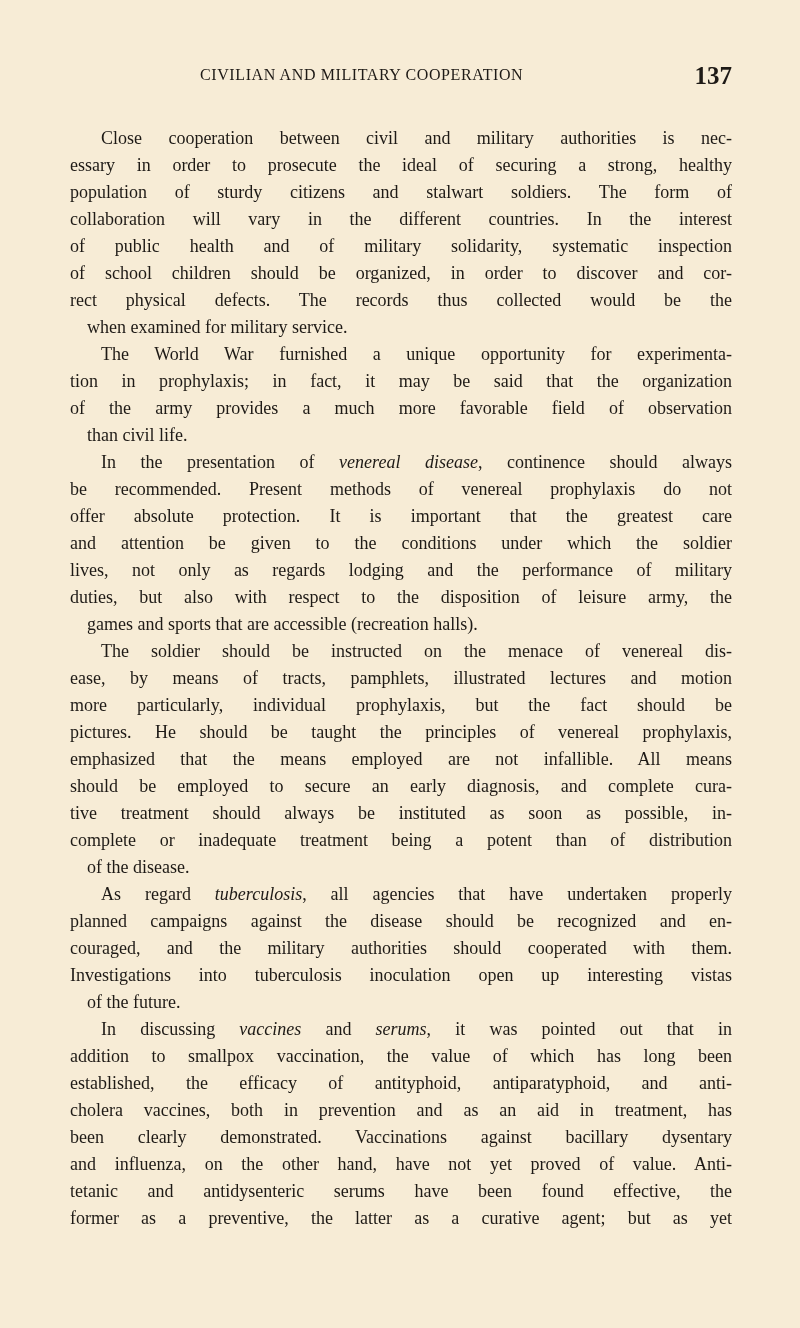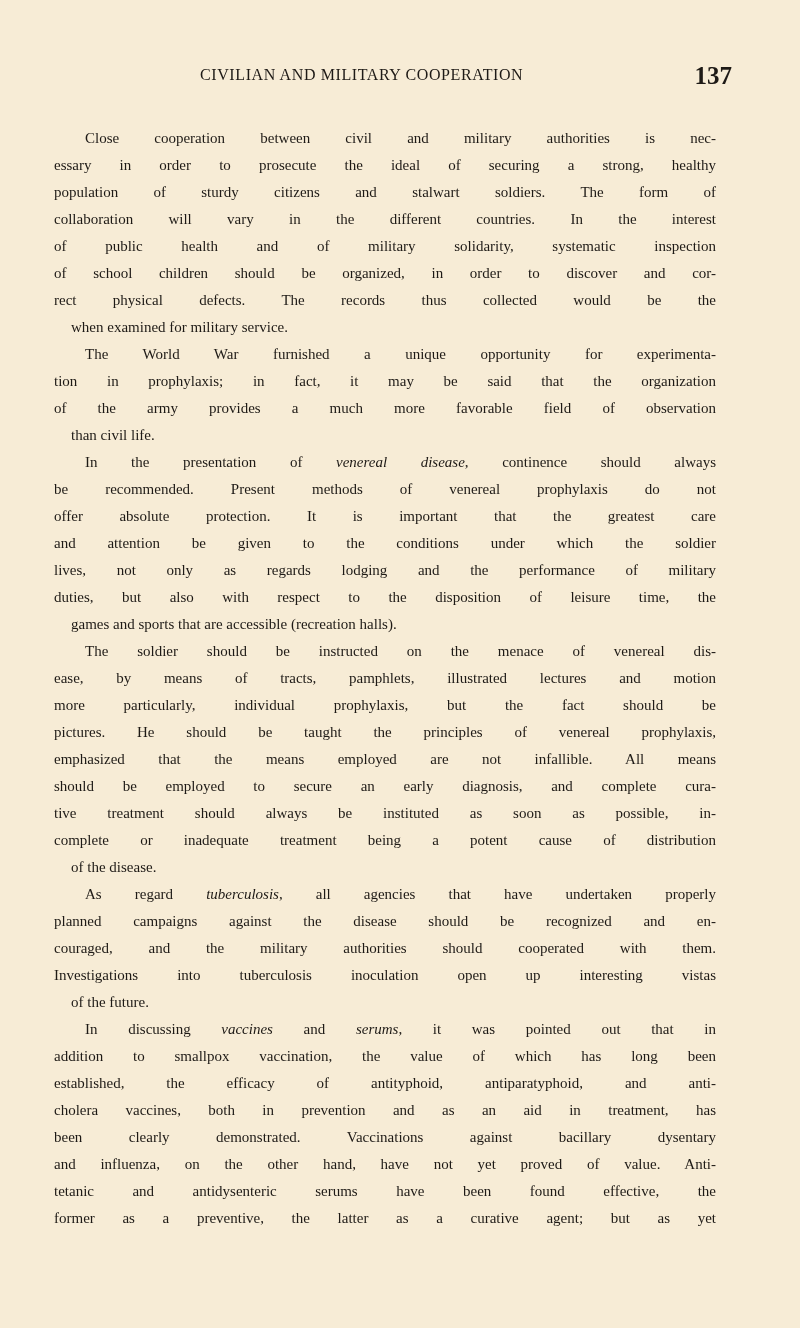--- a/index.html
+++ b/index.html
@@ -25,23 +25,23 @@
   }
   .page-number {
     position: absolute;
     right: 0; top: 0;
     font-size: 25px;
     font-weight: bold;
     font-family: "Liberation Serif", serif;
   }
   .body-text {
     position: absolute;
-    top: 125px; left: 54px; width: 662px;
+    top: 125px; left: 70px; width: 662px;
     font-family: "Liberation Serif", serif;
-    font-size: 15px;
+    font-size: 18px;
     line-height: 27.0px;
     text-align: justify;
     text-align-last: left;
   }
   .line {
     display: block;
     white-space: nowrap;
     text-align: justify;
     text-align-last: justify;
     height: 27px;
@@ -74,32 +74,32 @@
       <span class="line">tion in prophylaxis; in fact, it may be said that the organization</span>
       <span class="line">of the army provides a much more favorable field of observation</span>
       <span class="line last">than civil life.</span>
     </div>
     <div>
       <span class="line indent">In the presentation of <em>venereal disease</em>, continence should always</span>
       <span class="line">be recommended. Present methods of venereal prophylaxis do not</span>
       <span class="line">offer absolute protection. It is important that the greatest care</span>
       <span class="line">and attention be given to the conditions under which the soldier</span>
       <span class="line">lives, not only as regards lodging and the performance of military</span>
-      <span class="line">duties, but also with respect to the disposition of leisure time, the</span>
+      <span class="line">duties, but also with respect to the disposition of leisure army, the</span>
       <span class="line last">games and sports that are accessible (recreation halls).</span>
     </div>
     <div>
       <span class="line indent">The soldier should be instructed on the menace of venereal dis-</span>
       <span class="line">ease, by means of tracts, pamphlets, illustrated lectures and motion</span>
       <span class="line">more particularly, individual prophylaxis, but the fact should be</span>
       <span class="line">pictures. He should be taught the principles of venereal prophylaxis,</span>
       <span class="line">emphasized that the means employed are not infallible. All means</span>
       <span class="line">should be employed to secure an early diagnosis, and complete cura-</span>
       <span class="line">tive treatment should always be instituted as soon as possible, in-</span>
-      <span class="line">complete or inadequate treatment being a potent cause of distribution</span>
+      <span class="line">complete or inadequate treatment being a potent than of distribution</span>
       <span class="line last">of the disease.</span>
     </div>
     <div>
       <span class="line indent">As regard <em>tuberculosis</em>, all agencies that have undertaken properly</span>
       <span class="line">planned campaigns against the disease should be recognized and en-</span>
       <span class="line">couraged, and the military authorities should cooperated with them.</span>
       <span class="line">Investigations into tuberculosis inoculation open up interesting vistas</span>
       <span class="line last">of the future.</span>
     </div>
     <div>

